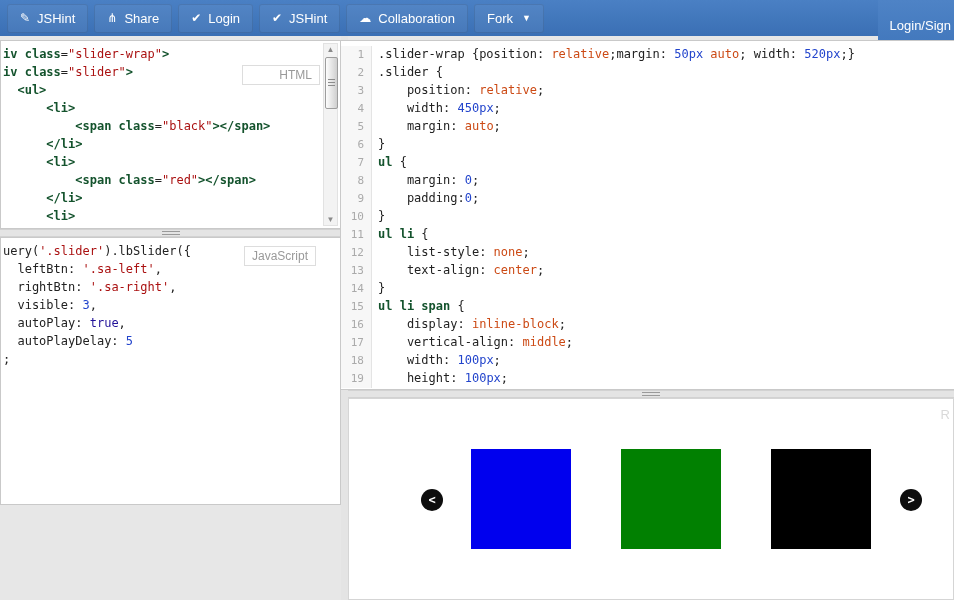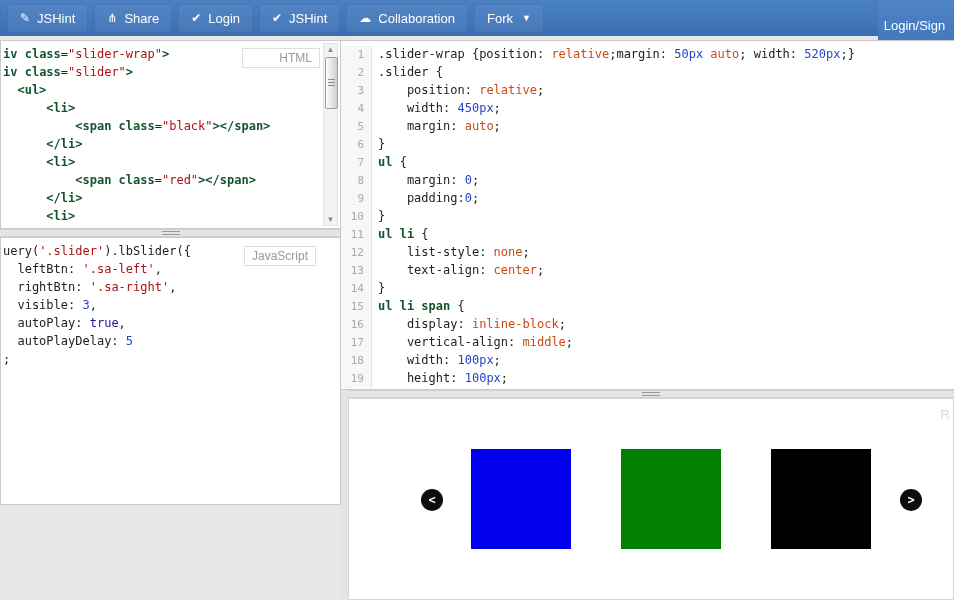--- a/index.html
+++ b/index.html
@@ -18,21 +18,21 @@
     display:flex;align-items:center;gap:7px;color:#fff;font-size:13px;
     padding:6px 12px;margin:0 3px;border-radius:3px;cursor:pointer;
     background:rgba(255,255,255,0.06);border:1px solid rgba(0,0,0,0.10);
     white-space:nowrap;
   }
   .tb-btn .ic{font-size:12px;line-height:1;}
   .tb-btn .caret{font-size:9px;margin-left:2px;}
   .toolbar-right{
     position:absolute;right:0;top:0;height:51px;width:76px;
     background:linear-gradient(#4e83c6,#4076bb);
-    display:flex;align-items:center;justify-content:center;
+    display:flex;align-items:center;justify-content:flex-end;
     color:#fff;font-size:13px;padding-right:3px;box-sizing:border-box;
   }
   
   .panel{position:absolute;background:#fff;border:1px solid #c9c9c9;box-sizing:border-box;}
   #html-panel{left:0;top:40px;width:341px;height:189px;}
   #js-panel{left:0;top:237px;width:341px;height:268px;}
   #css-panel{left:340px;top:40px;width:662px;height:350px;}
   #result-panel{left:348px;top:398px;width:606px;height:202px;}
   .vdivider{position:absolute;left:341px;top:36px;width:7px;height:564px;background:#e4e4e4;}
   .hsplitter{position:absolute;height:8px;background:#e4e4e4;border-top:1px solid #d2d2d2;border-bottom:1px solid #d2d2d2;box-sizing:border-box;cursor:row-resize;}
@@ -62,21 +62,21 @@
   .ln{
     display:inline-block;width:23px;padding-right:7px;text-align:right;
     color:#aaa;font-size:11px;background:#f7f7f7;
     border-right:1px solid #e4e4e4;margin-right:6px;height:18px;box-sizing:content-box;
   }
   
   .badge{
     position:absolute;color:#999;font-size:12px;background:#fff;
     border:1px solid #ddd;padding:2px 7px;z-index:3;
   }
-  #html-badge{right:20px;top:7px;padding-left:36px;}
+  #html-badge{right:20px;top:24px;padding-left:36px;}
   #js-badge{right:24px;top:8px;}
   
   .scrollbar{
     position:absolute;right:2px;top:2px;bottom:2px;width:15px;
     background:#f3f3f3;border:1px solid #e2e2e2;box-sizing:border-box;z-index:2;
   }
   .sb-arrow{position:absolute;left:0;width:100%;text-align:center;font-size:8px;color:#8a8a8a;cursor:pointer;}
   .sb-up{top:1px;}
   .sb-down{bottom:1px;}
   .sb-thumb{

